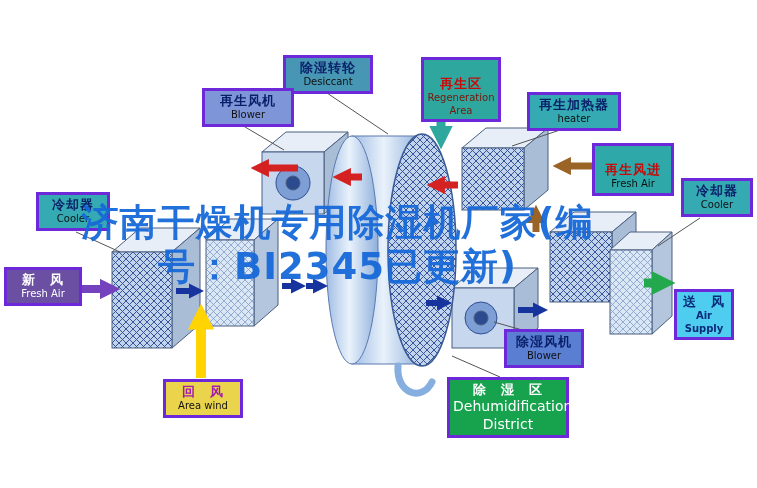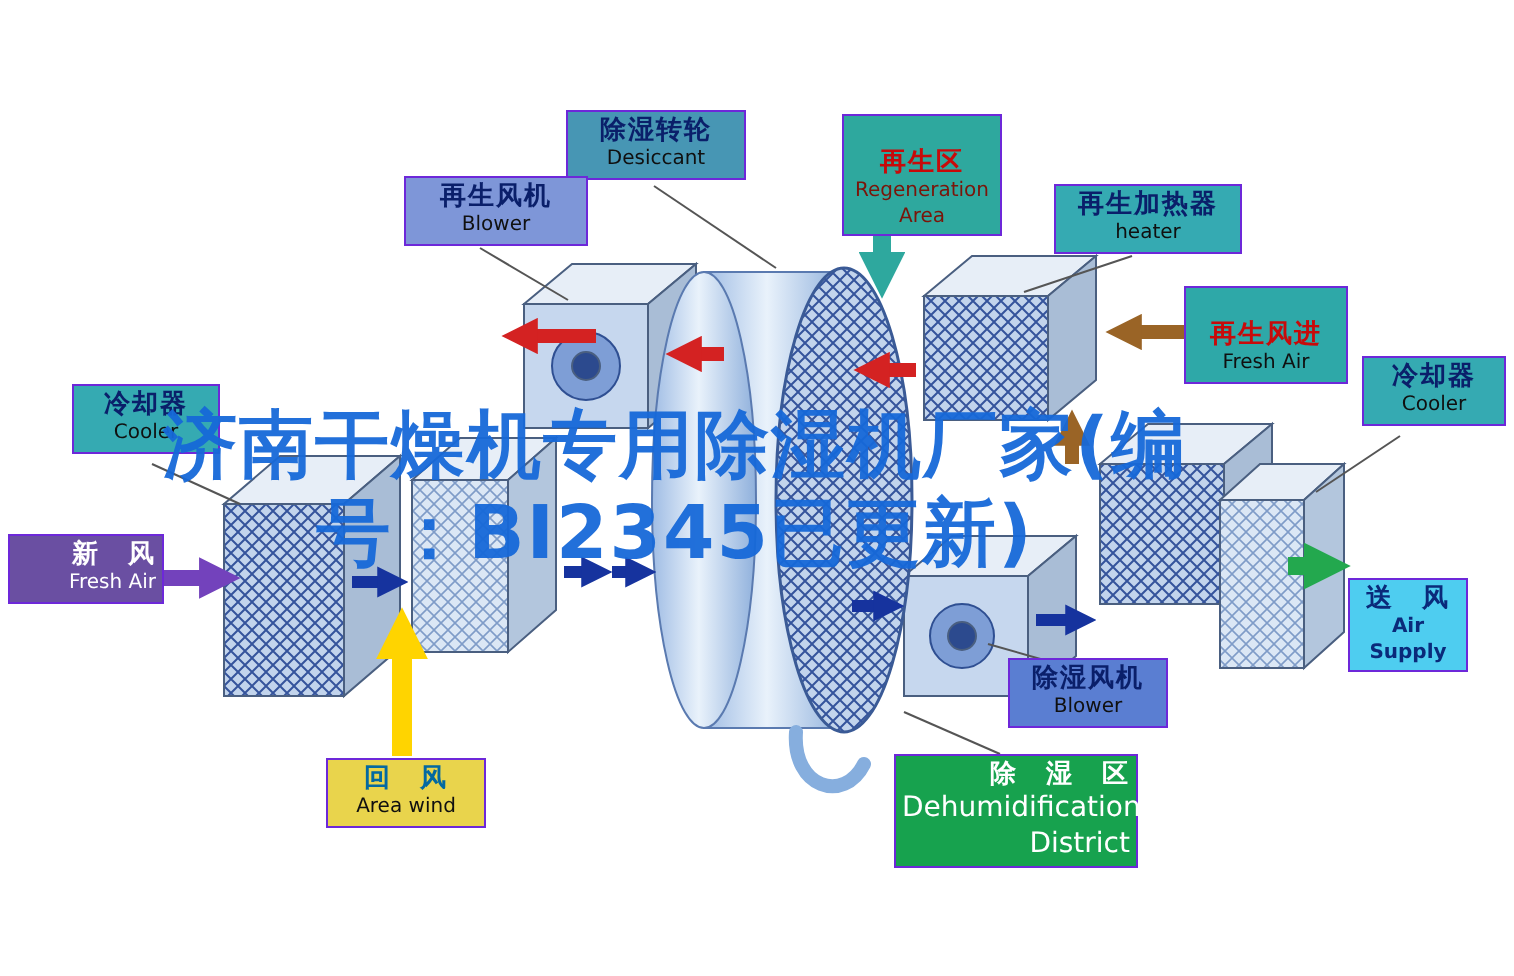--- a/index.html
+++ b/index.html
@@ -4,42 +4,42 @@
 <style>
   html,body{margin:0;padding:0;background:#ffffff;}
   #stage{
     position:relative;width:757px;height:488px;overflow:hidden;background:#ffffff;
     font-family:"DejaVu Sans","Liberation Sans",sans-serif;
   }
   #stage svg{position:absolute;left:0;top:0;z-index:1;}
 
   
   .label{
-    position:absolute;z-index:10;border:1px solid #6d28d9;text-align:center;
+    position:absolute;z-index:10;border:3px solid #6d28d9;text-align:center;
     padding:2px 3px;box-sizing:border-box;line-height:1.25;
   }
   .label .zh{display:block;font-size:13px;font-weight:bold;color:#0a1f6a;letter-spacing:1px;}
   .label .en{display:block;font-size:10px;color:#101010;}
   .red-zh .zh{color:#c80a0a;margin-top:14px;}
-  .white-text .zh,.white-text .en{color:#ffffff;text-align:right;}
+  .white-text .zh,.white-text .en{color:#ffffff;}
   .navy-text .zh,.navy-text .en{color:#0a2a7a;font-weight:bold;}
 
   #lbl-desiccant      {left:283px;top:55px; width:90px; background:#4796b4;}
   #lbl-regen-area     {left:421px;top:57px; width:80px; background:#2ea89e;}
   #lbl-regen-area .en {color:#7a150a;}
   #lbl-regen-blower   {left:202px;top:88px; width:92px; background:#7e96d8;}
   #lbl-regen-heater   {left:527px;top:92px; width:94px; background:#35aab2;}
   #lbl-regen-out      {left:167px;top:143px;width:80px; background:#d7bd8e;}
   #lbl-regen-in       {left:592px;top:143px;width:82px; background:#2ea8a8;}
   #lbl-cooler-left    {left:36px; top:192px;width:74px; background:#35aab2;}
   #lbl-cooler-right   {left:681px;top:178px;width:72px; background:#35aab2;}
   #lbl-fresh-air      {left:4px;  top:267px;width:78px; background:#6a4fa2;}
   #lbl-air-supply     {left:674px;top:257px;width:60px; background:#4ecdf0;margin-top:32px;}
   #lbl-back-wind      {left:163px;top:379px;width:80px; background:#e9d44c;}
-  #lbl-back-wind .zh  {color:#0369a1;}
+  #lbl-back-wind .zh  {color:#a21caf;}
   #lbl-dehumid-blower {left:504px;top:329px;width:80px; background:#5a7ed2;}
   #lbl-dehumid-district{left:447px;top:377px;width:122px;background:#17a24e;}
   #lbl-dehumid-district .en{font-size:14px;}
 
   
   #watermark{
     position:absolute;left:25px;top:201px;width:625px;z-index:20;
     text-align:center;font-size:37px;font-weight:bold;line-height:1.2;
     letter-spacing:1px;color:rgba(22,104,216,0.95);pointer-events:none;
   }

